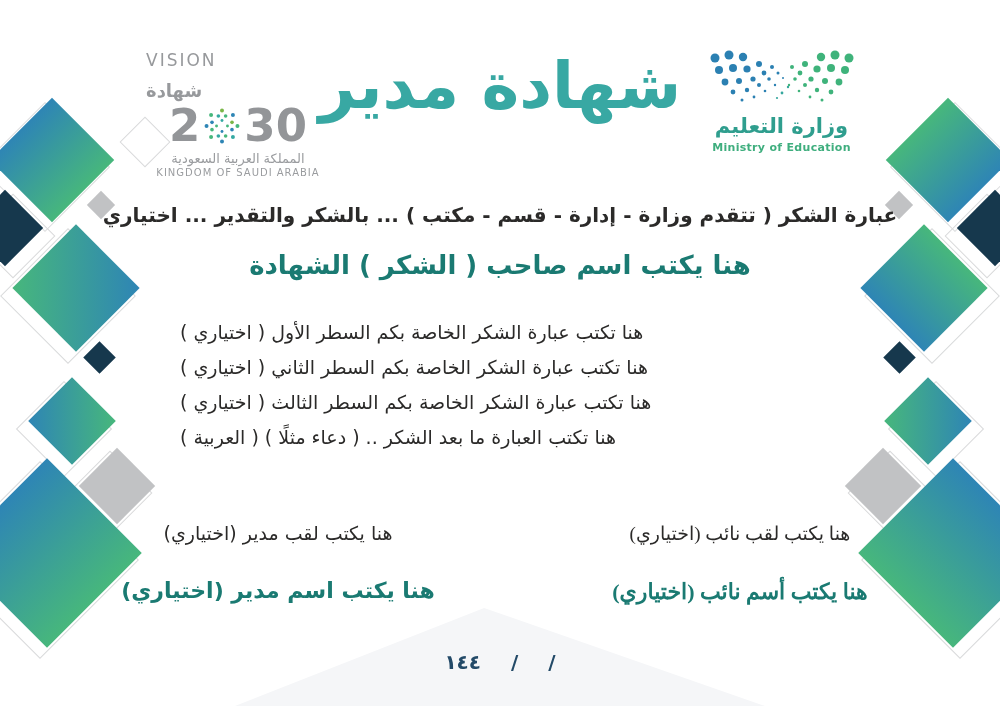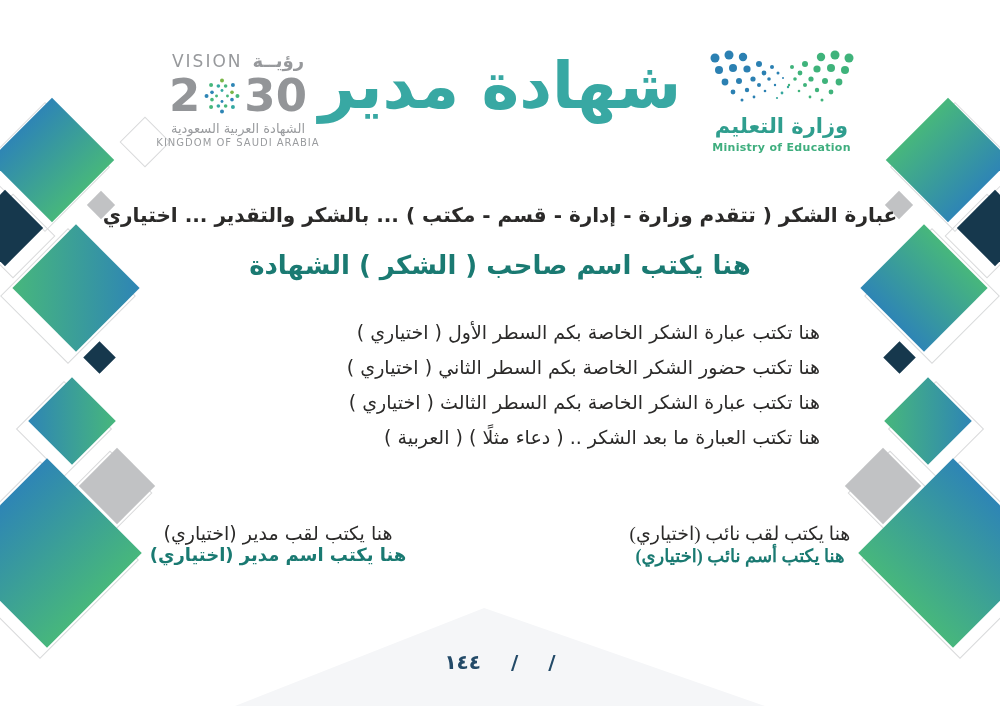--- a/index.html
+++ b/index.html
@@ -26,47 +26,47 @@
 
   .bottom-tri {
     position:absolute; left:235px; top:608px; width:530px; height:98px;
     background:#f5f6f8; z-index:1;
     clip-path:polygon(47% 0, 100% 100%, 0 100%);
   }
 
   
   .vision { left:146px; top:50px; width:184px; text-align:center; z-index:3; color:#97999c; }
   .vision-top { display:flex; justify-content:center; align-items:baseline; gap:10px;
-    font-size:17px; letter-spacing:2px; }
+    font-size:17px; letter-spacing:2px;flex-direction:column; }
   .vision-top .ar-part { font-size:18px; letter-spacing:0; font-weight:bold; }
   .vision-year { display:flex; justify-content:center; align-items:center; gap:2px;
     font-size:45px; font-weight:bold; color:#939598; line-height:1.0; margin-top:2px; }
   .vision-country-ar { font-size:13px; margin-top:3px; color:#9a9c9f; }
   .vision-country-en { font-size:10px; letter-spacing:1px; color:#9a9c9f; margin-top:1px; }
 
   .callig { left:300px; top:26px; width:400px; text-align:center; z-index:3;
     font-size:64px; font-weight:bold; color:#38a8a3; line-height:120px; }
 
   .moe { left:694px; top:48px; width:175px; text-align:center; z-index:3; }
   .moe-name-ar { font-size:21px; font-weight:bold; color:#2f9e8e; margin-top:4px; }
   .moe-name-en { font-size:11px; font-weight:bold; color:#3fae7e; margin-top:3px; letter-spacing:0.3px; }
 
   
   .intro { left:100px; top:203px; width:800px; text-align:center; font-size:20px;
     font-weight:bold; color:#2b2a29; z-index:3; }
   .recipient { left:150px; top:250px; width:700px; text-align:center; font-size:26px;
     font-weight:bold; color:#1a7a72; z-index:3; }
-  .msg { left:180px; top:315px; width:640px; text-align:right; font-size:19px;
+  .msg { left:180px; top:315px; width:640px; text-align:left; font-size:19px;
     color:#2b2a29; z-index:3; }
   .msg div { height:35px; line-height:35px; }
 
   
   .sig { width:320px; text-align:center; z-index:3; }
   .sig-title { font-size:19px; color:#2b2a29; }
-  .sig-name  { font-size:18px; font-weight:bold; color:#1a7a72; }
+  .sig-name  { font-size:22px; font-weight:bold; color:#1a7a72; margin-top:34px; }
   .sig-right { left:580px; top:522px;font-family:Liberation Serif, serif; }
   .sig-left  { left:118px; top:522px; }
 
   
   .dateline { left:300px; top:650px; width:400px; z-index:3;
     display:flex; flex-direction:row; justify-content:center; align-items:center;
     gap:30px; direction:rtl; font-size:20px; font-weight:bold; color:#234a68; }
 </style>
 </head>
 <body>
@@ -100,21 +100,21 @@
 <div class="dmd dmd-o" style="left:860px;top:463px;width:60px;height:60px"></div>
 <div class="dmd gray" style="left:856px;top:459px;width:54px;height:54px"></div>
 <div class="dmd dmd-o" style="left:890px;top:490px;width:140px;height:140px"></div>
 <div class="dmd g6" style="left:886px;top:486px;width:134px;height:134px"></div>
 
 <div class="bottom-tri"></div>
 
 <div class="abs vision">
   <div class="vision-top">
     <span>VISION</span>
-    <span class="ar-part ar">رؤيــة</span>
+    <span class="ar-part ar">شهادة</span>
   </div>
   <div class="vision-year">
     <span>2</span>
     <span style="display:inline-block;line-height:0">
       <svg width="40" height="40" viewBox="0 0 44 44">
         <g>
           <circle cx="22" cy="5" r="2.2" fill="#7ab648"></circle>
             <circle cx="34" cy="10" r="2.2" fill="#2e85b5"></circle>
           <circle cx="39" cy="22" r="2.2" fill="#47b77c"></circle>
             <circle cx="34" cy="34" r="2.2" fill="#35a9a2"></circle>
@@ -132,21 +132,21 @@
             <circle cx="18" cy="11" r="2" fill="#35a9a2"></circle>
           <circle cx="22" cy="16" r="1.6" fill="#35a9a2"></circle>
             <circle cx="28" cy="22" r="1.6" fill="#47b77c"></circle>
           <circle cx="22" cy="28" r="1.6" fill="#2e85b5"></circle>
             <circle cx="16" cy="22" r="1.6" fill="#47b77c"></circle>
         </g>
       </svg>
     </span>
     <span>30</span>
   </div>
-  <div class="vision-country-ar ar">الشهادة العربية السعودية</div>
+  <div class="vision-country-ar ar">المملكة العربية السعودية</div>
   <div class="vision-country-en">KINGDOM OF SAUDI ARABIA</div>
 </div>
 
 <div class="abs callig ar">شهادة مدير</div>
 
 <div class="abs moe">
   <span style="display:inline-block;line-height:0">
     <svg width="150" height="58" viewBox="0 0 150 58">
       <g fill="#2b80b2">
         <circle cx="8" cy="10" r="4.5"></circle>
@@ -203,21 +203,21 @@
   </span>
   <div class="moe-name-ar ar">وزارة التعليم</div>
   <div class="moe-name-en">Ministry of Education</div>
 </div>
 
 <div class="abs intro ar">عبارة الشكر ( تتقدم وزارة - إدارة - قسم - مكتب )  ... بالشكر والتقدير  ... اختياري</div>
 <div class="abs recipient ar">هنا يكتب اسم  صاحب ( الشكر ) الشهادة</div>
 
 <div class="abs msg ar">
   <div>هنا تكتب عبارة الشكر الخاصة بكم السطر الأول ( اختياري )</div>
-  <div>هنا تكتب حضور الشكر الخاصة بكم السطر الثاني ( اختياري )</div>
+  <div>هنا تكتب عبارة الشكر الخاصة بكم السطر الثاني ( اختياري )</div>
   <div>هنا تكتب عبارة الشكر الخاصة بكم السطر الثالث ( اختياري )</div>
   <div>هنا تكتب العبارة ما بعد الشكر .. ( دعاء مثلًا ) ( العربية )</div>
 </div>
 
 <div class="abs sig sig-right">
   <div class="sig-title ar">هنا يكتب لقب نائب (اختياري)</div>
   <div class="sig-name ar">هنا يكتب أسم نائب (اختياري)</div>
 </div>
 <div class="abs sig sig-left">
   <div class="sig-title ar">هنا يكتب لقب مدير (اختياري)</div>

